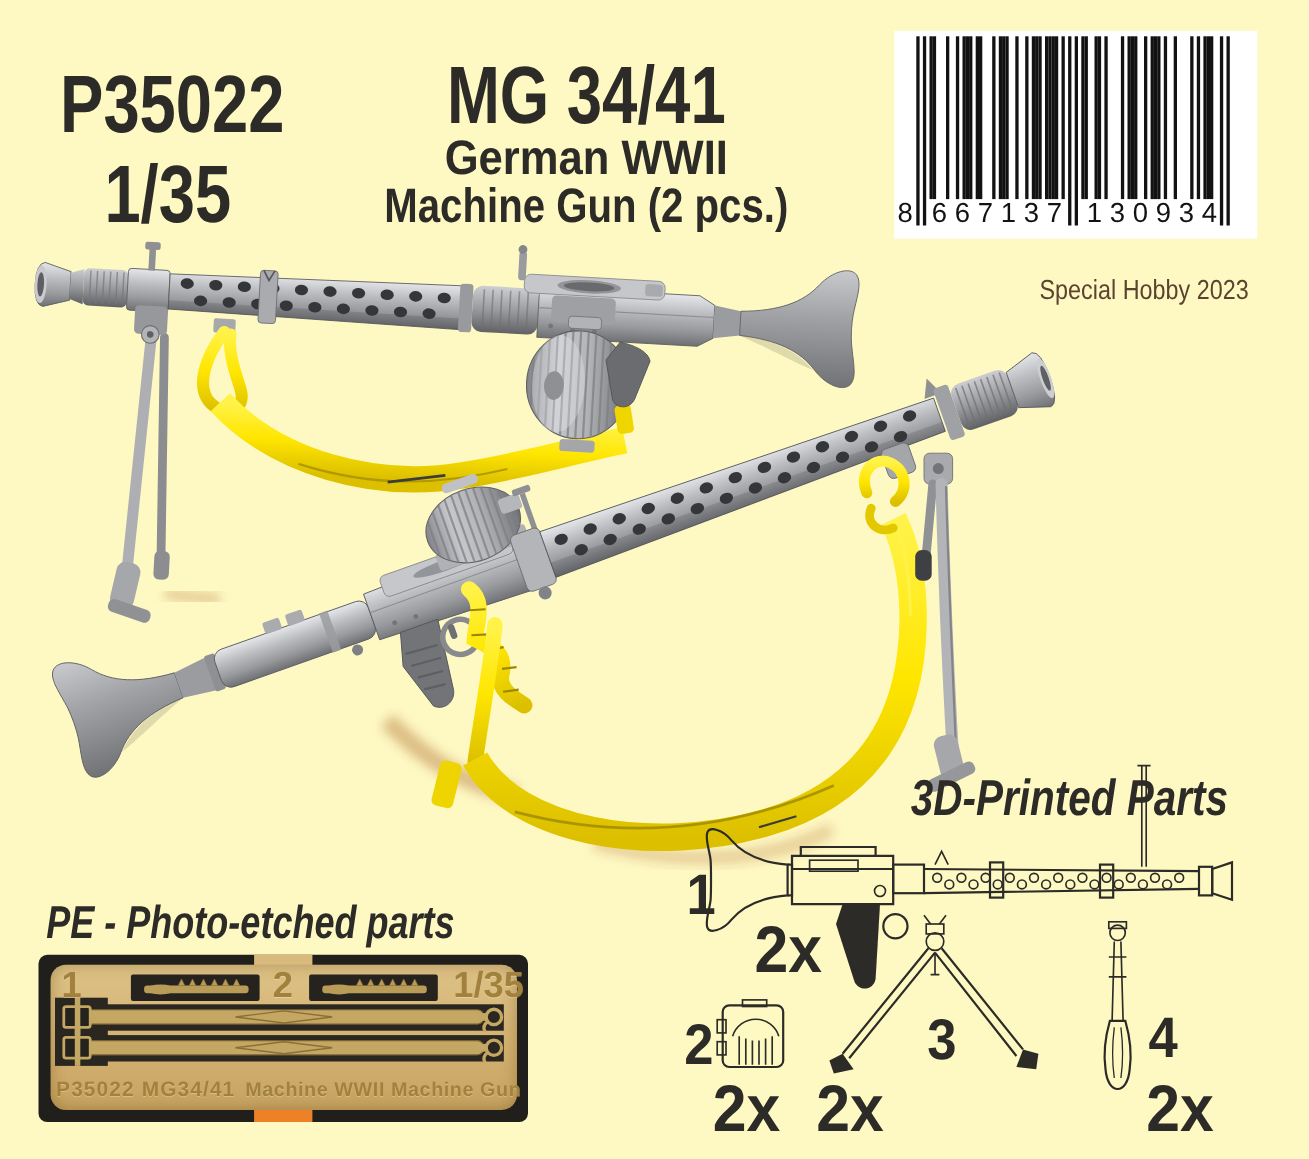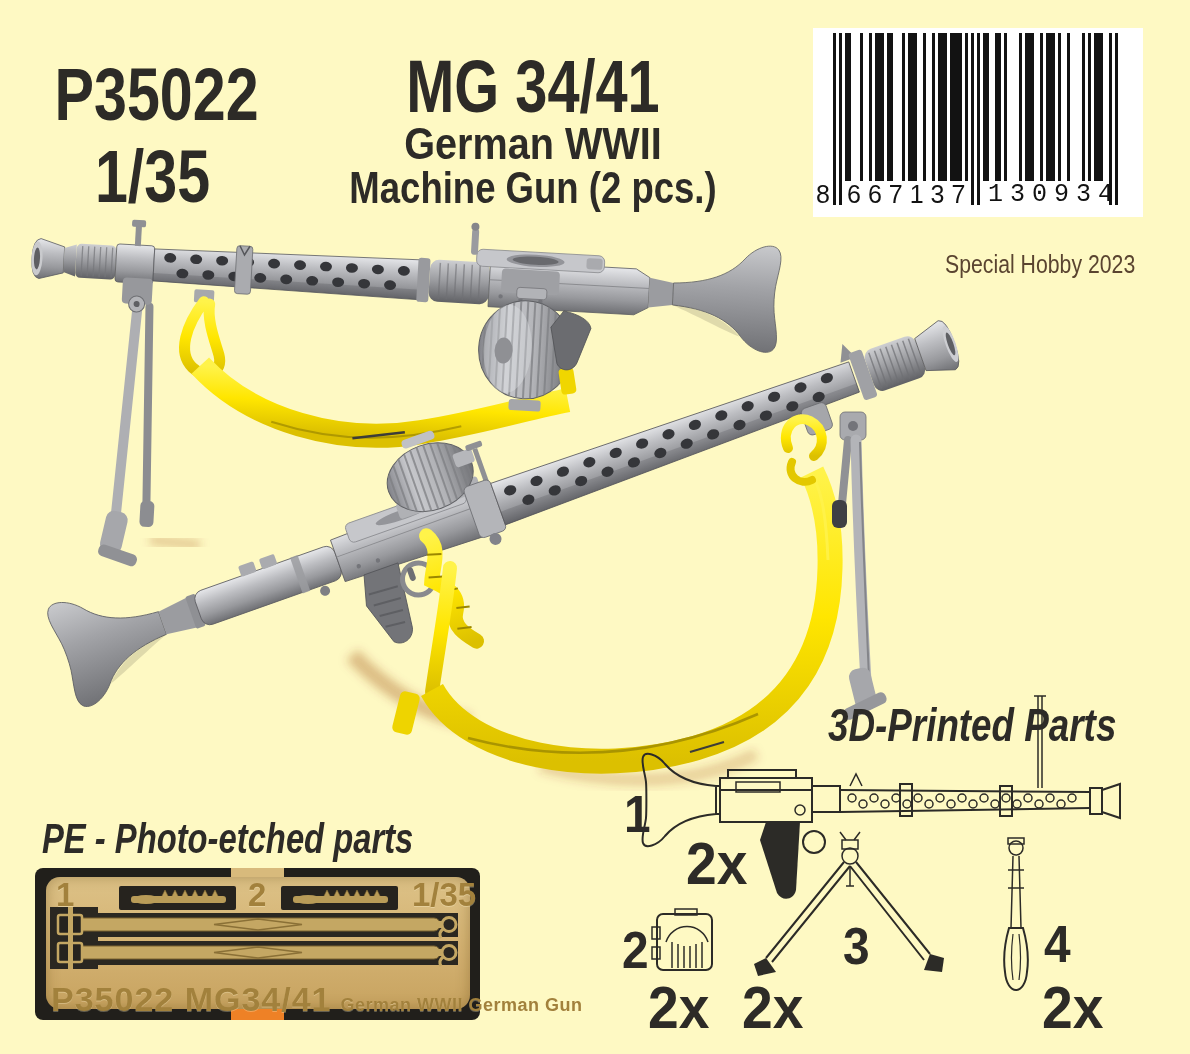--- a/index.html
+++ b/index.html
@@ -23,35 +23,35 @@
   
   .barcode{position:absolute;left:813px;top:28px;width:330px;height:189px;background:#ffffff;z-index:2;}
   .bars{position:absolute;left:20px;top:5px;display:flex;}
   .bar{width:3px;height:148px;background:transparent;}
   .bar.on{background:#121212;}
   .bar.guard{height:172px;}
   .bdig{position:absolute;font-size:25px;font-weight:normal;color:#121212;top:152px;
         font-family:"Liberation Sans",sans-serif;letter-spacing:7px;}
   .bd8{left:3px;letter-spacing:0;}
   .bdg1{left:34px;}
-  .bdg2{left:175px;font-family:Liberation Mono, monospace;}
+  .bdg2{left:175px;}
   
   .fret{position:absolute;left:35px;top:868px;width:445px;height:152px;z-index:2;}
   .fret-black{position:absolute;left:0;top:0;width:445px;height:152px;background:#211f1b;border-radius:8px;}
   .fret-tab{position:absolute;left:196px;top:0;width:53px;height:12px;background:#d8ba7c;}
   .fret-notch{position:absolute;left:196px;top:138px;width:53px;height:14px;background:#ee8126;}
   .fret-plate{position:absolute;left:11px;top:9px;width:424px;height:132px;border-radius:14px;
               background:linear-gradient(180deg,#ddc287 0%,#d3b171 55%,#c7a360 100%);
               box-shadow:inset 0 0 14px rgba(90,60,10,.35);}
   .fret-svg{position:absolute;left:11px;top:9px;}
   .flbl{position:absolute;z-index:4;color:#a2813c;font-weight:bold;font-size:33px;line-height:1;
         text-shadow:0 1px 0 rgba(255,245,210,.35);}
   .fbt{position:absolute;left:16px;top:112px;z-index:4;color:#a2813c;white-space:nowrap;
        text-shadow:0 1px 0 rgba(255,245,210,.3);}
-  .fbt .big{font-size:34px;font-weight:bold;letter-spacing:1px;}
+  .fbt .big{font-size:19px;font-weight:bold;letter-spacing:1px;}
   .fbt .sml{font-size:18px;font-weight:bold;margin-left:9px;letter-spacing:.5px;}
 </style>
 </head>
 <body>
 
 <div class="page">
 
 <svg class="art" width="1190" height="1054" viewBox="0 0 1190 1054">
   <defs>
     <linearGradient id="met" x1="0" y1="0" x2="0" y2="1">
@@ -593,17 +593,17 @@
       <rect x="22" y="58" width="5" height="34" fill="#c4a763"></rect>
       <rect x="388" y="72" width="8" height="7" fill="#c4a763"></rect>
       <circle cx="403" cy="75.5" r="7" fill="none" stroke="#c4a763" stroke-width="3"></circle>
       <path d="M397,80 q-5,4 -2,9" stroke="#c4a763" stroke-width="3" fill="none"></path>
     </g>
   </svg>
   <div class="flbl" style="left:21px;top:10px;">1</div>
   <div class="flbl" style="left:213px;top:10px;">2</div>
   <div class="flbl" style="left:377px;top:10px;">1/35</div>
   <div class="fbt">
-    <span class="big">P35022 MG34/41</span><span class="sml">German WWII German Gun</span>
+    <span class="big">P35022 MG34/41</span><span class="sml">Machine WWII Machine Gun</span>
   </div>
 </div>
 
 </div>
 
 </body></html>

